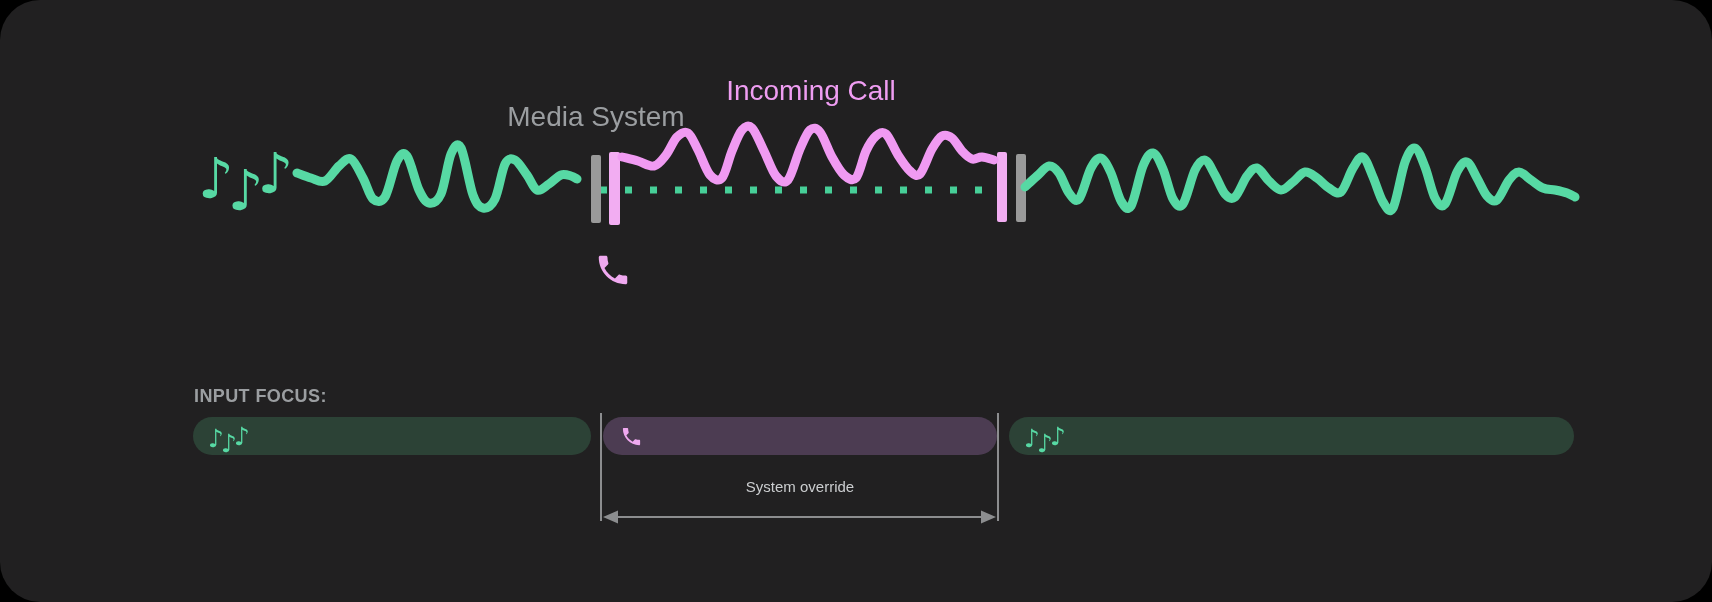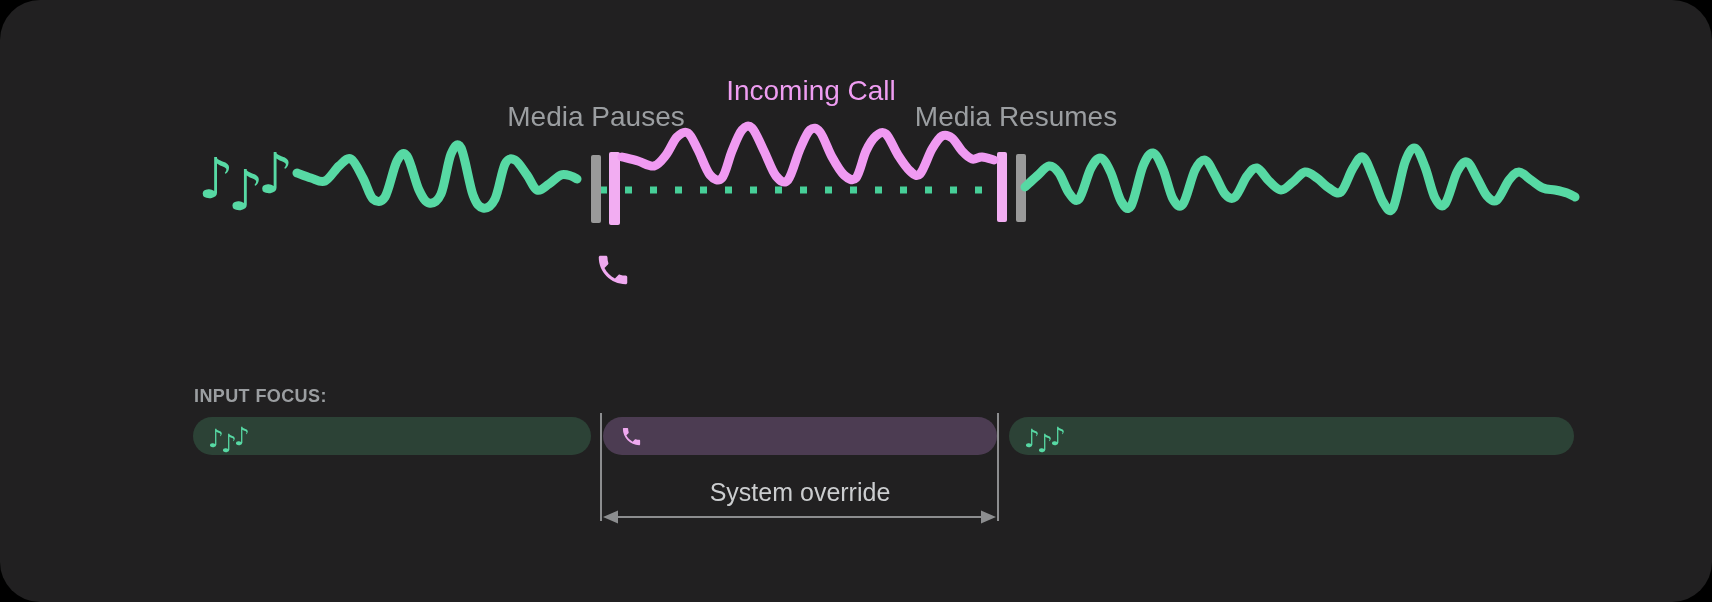--- a/index.html
+++ b/index.html
@@ -56,21 +56,21 @@
   .seg-call  { background: var(--call-dim, #4c3c52); }
   .seg .music-sm { margin-left: 15px; }
   .seg svg { margin-left: 17px; }
 
   .guide {
     position: absolute; top: 413px; width: 2px; height: 108px;
     background: var(--annotation-gray, #8c8d8f);
   }
   .override {
     position: absolute; left: 800px; top: 478px; transform: translateX(-50%);
-    font-size: 25px; color: var(--override-text, #cbcdcf); white-space: nowrap;
+    font-size: 15px; color: var(--override-text, #cbcdcf); white-space: nowrap;
   }
   .arrow line    { stroke: var(--annotation-gray, #8c8d8f); stroke-width: 2; }
   .arrow polygon { fill: var(--annotation-gray, #8c8d8f); }
   .phone-fill { fill: var(--phone-pink, #f0a9f0); }
 </style>
 </head>
 <body>
 
 <div class="card">
 
@@ -78,23 +78,22 @@
     <line class="dotline" x1="600" y1="190" x2="1012" y2="190"></line>
     <rect class="marker-gray" x="591" y="155" width="10" height="68" rx="2"></rect>
     <rect class="marker-pink" x="609" y="152" width="11" height="73" rx="2"></rect>
     <rect class="marker-pink" x="997" y="152" width="10" height="70" rx="2"></rect>
     <rect class="marker-gray" x="1016" y="154" width="10" height="68" rx="2"></rect>
     <path class="wave-green" d="M297,173C299.3,173.8,306.3,176.7,311,178C315.7,179.3,320.3,183.0,325,181C329.7,179.0,334.7,169.7,339,166C343.3,162.3,347.0,157.0,351,159C355.0,161.0,359.3,171.3,363,178C366.7,184.7,369.3,195.8,373,199C376.7,202.2,381.0,203.3,385,197C389.0,190.7,393.3,167.8,397,161C400.7,154.2,403.3,151.2,407,156C410.7,160.8,415.3,182.2,419,190C422.7,197.8,425.3,202.3,429,203C432.7,203.7,437.3,202.2,441,194C444.7,185.8,447.7,161.7,451,154C454.3,146.3,457.3,141.2,461,148C464.7,154.8,469.3,185.0,473,195C476.7,205.0,479.3,207.3,483,208C486.7,208.7,491.3,206.3,495,199C498.7,191.7,501.7,170.5,505,164C508.3,157.5,511.3,158.2,515,160C518.7,161.8,523.3,170.0,527,175C530.7,180.0,533.3,188.5,537,190C540.7,191.5,545.0,186.5,549,184C553.0,181.5,557.3,176.3,561,175C564.7,173.7,568.3,175.3,571,176C573.7,176.7,576.0,178.5,577,179"></path>
     <path class="wave-pink" d="M622,157C624.7,157.7,632.7,159.5,638,161C643.3,162.5,649.3,167.0,654,166C658.7,165.0,662.2,159.8,666,155C669.8,150.2,673.3,140.7,677,137C680.7,133.3,684.5,130.8,688,133C691.5,135.2,694.3,143.0,698,150C701.7,157.0,706.0,170.3,710,175C714.0,179.7,718.3,182.0,722,178C725.7,174.0,728.7,159.0,732,151C735.3,143.0,738.7,133.8,742,130C745.3,126.2,748.3,124.5,752,128C755.7,131.5,760.0,143.0,764,151C768.0,159.0,772.0,171.2,776,176C780.0,180.8,784.0,184.5,788,180C792.0,175.5,796.3,157.3,800,149C803.7,140.7,806.7,132.8,810,130C813.3,127.2,816.3,127.5,820,132C823.7,136.5,828.0,149.8,832,157C836.0,164.2,840.0,171.5,844,175C848.0,178.5,852.3,182.0,856,178C859.7,174.0,862.7,158.0,866,151C869.3,144.0,872.7,138.8,876,136C879.3,133.2,882.3,130.8,886,134C889.7,137.2,894.0,148.8,898,155C902.0,161.2,906.3,167.8,910,171C913.7,174.2,916.3,177.7,920,174C923.7,170.3,928.3,155.3,932,149C935.7,142.7,938.7,137.8,942,136C945.3,134.2,948.7,135.5,952,138C955.3,140.5,958.7,147.5,962,151C965.3,154.5,968.7,158.0,972,159C975.3,160.0,978.3,156.8,982,157C985.7,157.2,992.0,159.5,994,160"></path>
     <path class="wave-green" d="M1025,187C1027.0,185.2,1033.0,179.5,1037,176C1041.0,172.5,1045.3,166.5,1049,166C1052.7,165.5,1055.7,168.5,1059,173C1062.3,177.5,1065.7,188.7,1069,193C1072.3,197.3,1075.3,203.2,1079,199C1082.7,194.8,1087.3,174.8,1091,168C1094.7,161.2,1097.7,157.2,1101,158C1104.3,158.8,1107.7,165.8,1111,173C1114.3,180.2,1117.7,195.5,1121,201C1124.3,206.5,1127.3,211.8,1131,206C1134.7,200.2,1139.3,174.8,1143,166C1146.7,157.2,1149.7,152.5,1153,153C1156.3,153.5,1159.7,161.3,1163,169C1166.3,176.7,1169.7,193.2,1173,199C1176.3,204.8,1179.3,208.8,1183,204C1186.7,199.2,1191.3,177.3,1195,170C1198.7,162.7,1201.7,159.2,1205,160C1208.3,160.8,1211.7,169.3,1215,175C1218.3,180.7,1221.7,190.3,1225,194C1228.3,197.7,1231.3,200.0,1235,197C1238.7,194.0,1243.3,180.8,1247,176C1250.7,171.2,1253.3,167.2,1257,168C1260.7,168.8,1265.0,177.3,1269,181C1273.0,184.7,1277.0,189.8,1281,190C1285.0,190.2,1289.0,185.0,1293,182C1297.0,179.0,1301.0,172.7,1305,172C1309.0,171.3,1313.0,175.3,1317,178C1321.0,180.7,1325.0,185.7,1329,188C1333.0,190.3,1337.0,195.3,1341,192C1345.0,188.7,1349.3,173.8,1353,168C1356.7,162.2,1359.7,155.5,1363,157C1366.3,158.5,1369.7,169.5,1373,177C1376.3,184.5,1379.7,196.8,1383,202C1386.3,207.2,1389.3,214.7,1393,208C1396.7,201.3,1401.3,172.0,1405,162C1408.7,152.0,1411.7,147.2,1415,148C1418.3,148.8,1421.7,158.7,1425,167C1428.3,175.3,1431.7,191.8,1435,198C1438.3,204.2,1441.3,208.3,1445,204C1448.7,199.7,1453.3,179.0,1457,172C1460.7,165.0,1463.7,161.0,1467,162C1470.3,163.0,1473.7,172.3,1477,178C1480.3,183.7,1483.7,192.3,1487,196C1490.3,199.7,1493.3,202.7,1497,200C1500.7,197.3,1505.3,184.7,1509,180C1512.7,175.3,1515.3,172.0,1519,172C1522.7,172.0,1527.0,177.3,1531,180C1535.0,182.7,1539.0,186.3,1543,188C1547.0,189.7,1551.0,189.2,1555,190C1559.0,190.8,1563.7,191.8,1567,193C1570.3,194.2,1573.7,196.3,1575,197"></path>
   </svg>
 
-  <div class="lbl" style="left:596px; top:104px;">Media Pauses</div>
+  <div class="lbl" style="left:596px; top:104px;">Media System</div>
   <div class="lbl lbl-pink" style="left:811px; top:78px;">Incoming Call</div>
-  <div class="lbl" style="left:1016px; top:104px;">Media Resumes</div>
 
   <div class="music music-lg" style="left:198px; top:146px;">
     <span>♪</span>
     <span>♪</span>
     <span>♪</span>
   </div>
 
   <svg class="abs" style="left:594px; top:251px;" width="38" height="38" viewBox="0 0 24 24">
     <path class="phone-fill" d="M6.62 10.79c1.44 2.83 3.76 5.14 6.59 6.59l2.2-2.2c.27-.27.67-.36 1.02-.24 1.12.37 2.33.57 3.57.57.55 0 1 .45 1 1V20c0 .55-.45 1-1 1-9.39 0-17-7.61-17-17 0-.55.45-1 1-1h3.5c.55 0 1 .45 1 1 0 1.25.2 2.45.57 3.57.11.35.03.74-.25 1.02l-2.2 2.2z"></path>
   </svg>

